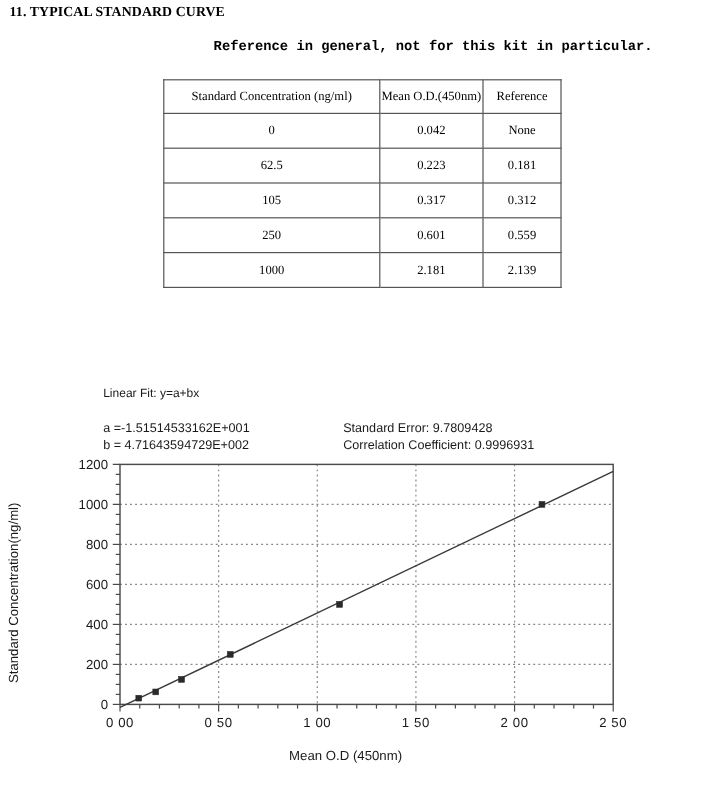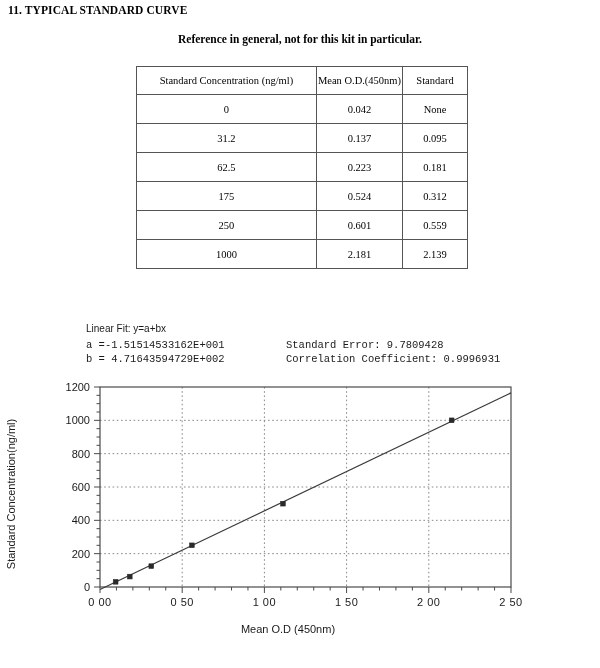--- a/index.html
+++ b/index.html
@@ -26,21 +26,21 @@
     font-size: 11.5px;
     letter-spacing: 0.1px;
     white-space: nowrap;
   }
 
   
   #subtitle {
     position: absolute;
     left: 178px;
     top: 33px;
-    font-family: Liberation Serif, serif;
+    font-family: Liberation Mono, monospace;
     font-weight: bold;
     font-size: 11.5px;
     white-space: nowrap;
   }
 
   
   #curve-table {
     position: absolute;
     left: 136px;
     top: 66px;
@@ -73,22 +73,21 @@
     font-family: "Liberation Sans", sans-serif;
     color: #1a1a1a;
   }
   #fit-title {
     font-size: 10px;
     line-height: 17px;
     white-space: nowrap;
   }
   .fit-cols {
     display: flex;
-    margin-top: 2px;
-    font-family: Liberation Mono, monospace;
+    margin-top: 14px;
   }
   .fit-col-left  { width: 200px; }
   .fit-col-right { width: 260px; }
   .fit-line {
     font-size: 10.5px;
     line-height: 13.5px;
     white-space: nowrap;
   }
 
   
@@ -106,42 +105,37 @@
 
 <div id="section-heading">11. TYPICAL STANDARD CURVE</div>
 
 <div id="subtitle">Reference in general, not for this kit in particular.</div>
 
 <table id="curve-table">
   <thead>
     <tr>
       <th class="col-conc">Standard Concentration (ng/ml)</th>
       <th class="col-od">Mean O.D.(450nm)</th>
-      <th class="col-adj">Standard</th>
+      <th class="col-adj">Reference</th>
     </tr>
   </thead>
   <tbody>
     <tr>
       <td>0</td>
       <td>0.042</td>
       <td>None</td>
     </tr>
     <tr>
-      <td>31.2</td>
-      <td>0.137</td>
-      <td>0.095</td>
-    </tr>
-    <tr>
       <td>62.5</td>
       <td>0.223</td>
       <td>0.181</td>
     </tr>
     <tr>
-      <td>175</td>
-      <td>0.524</td>
+      <td>105</td>
+      <td>0.317</td>
       <td>0.312</td>
     </tr>
     <tr>
       <td>250</td>
       <td>0.601</td>
       <td>0.559</td>
     </tr>
     <tr>
       <td>1000</td>
       <td>2.181</td>

